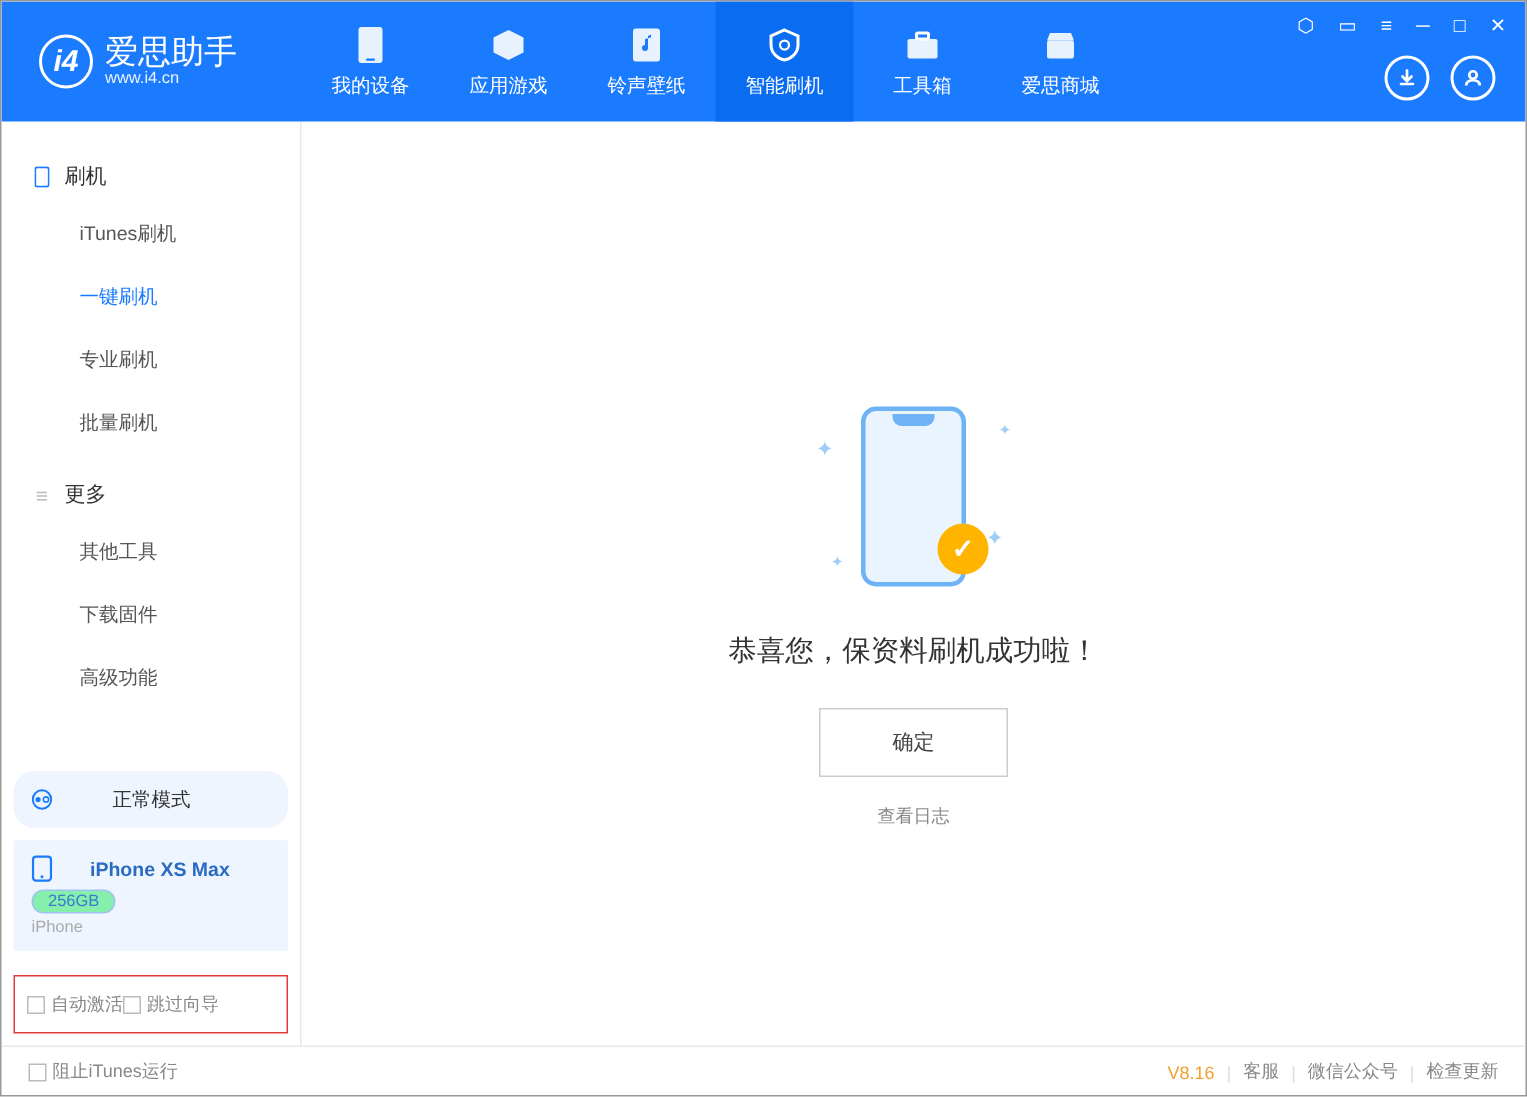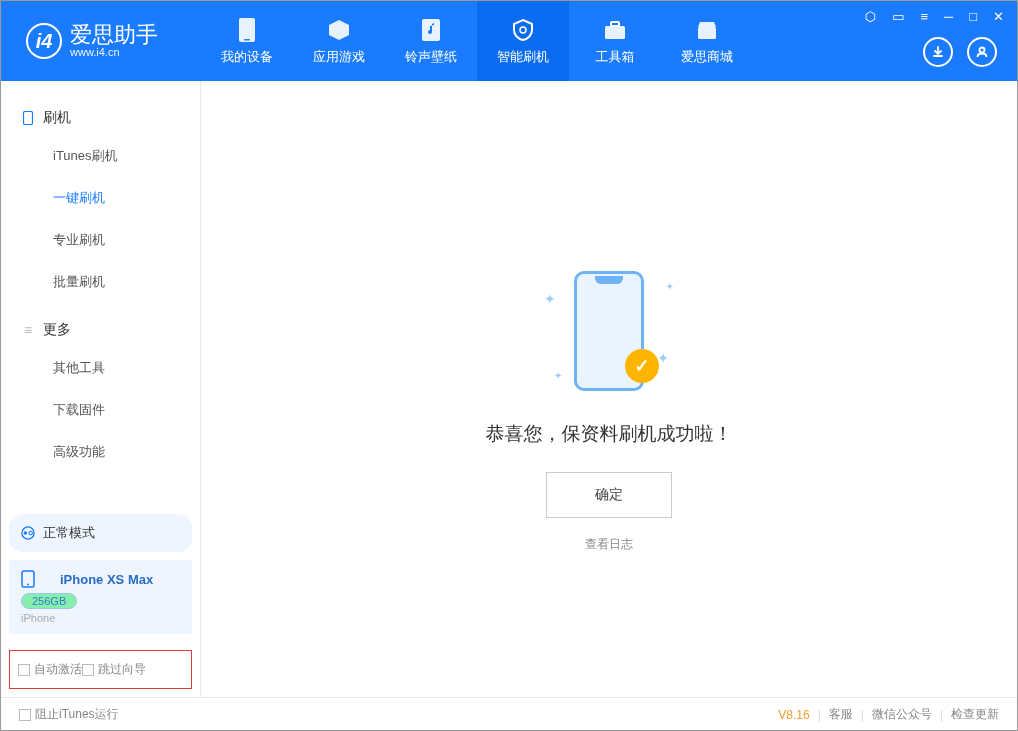--- a/index.html
+++ b/index.html
@@ -16,21 +16,21 @@
 .header-controls { position: absolute; top: 6px; right: 10px; display: flex; gap: 10px; font-size: 13px; }
 .header-controls .ctrl { cursor: pointer; padding: 2px 3px; }
 .header-icons { position: absolute; bottom: 14px; right: 20px; display: flex; gap: 14px; }
 .circ-btn { width: 30px; height: 30px; border: 2px solid #fff; border-radius: 50%; display: flex; align-items: center; justify-content: center; cursor: pointer; }
 .body-wrap { display: flex; height: 616px; justify-content: center; }
 .sidebar { width: 200px; border-right: 1px solid #e8e8e8; padding-top: 20px; display: flex; flex-direction: column; }
 .side-section-title { display: flex; align-items: center; padding: 8px 20px; color: #333; font-size: 14px; }
 .side-item { padding: 12px 20px 12px 52px; font-size: 13px; color: #555; cursor: pointer; }
 .side-item.active { color: #1a7bff; }
 .side-spacer { flex: 1; }
-.mode-box { margin: 8px; padding: 10px 12px; background: #eef5ff; border-radius: 14px; display: flex; align-items: center; font-size: 13px; color: #333; }
+.mode-box { margin: 8px; padding: 10px 12px; background: #eef5ff; border-radius: 14px; display: flex; align-items: center; font-size: 13px; color: #333; gap: 32px; }
 .device-box { margin: 0 8px 8px 8px; padding: 10px 12px; background: #eef5ff; border-radius: 2px; font-size: 13px; color: #333; }
 .device-name { font-weight: bold; color: #2a6cc4; }
 .capacity { display: inline-block; margin-top: 5px; padding: 1px 10px; border: 1px solid #9dc4f0; border-radius: 10px; font-size: 11px; color: #3a7ad0; background: #86efac; }
 .dev-type { color: #aaa; font-size: 11px; margin-top: 3px; }
 .check-row { border: 1.5px solid #e23a3a; margin: 8px; padding: 10px 8px; display: flex; font-size: 12px; color: #888; }
 .chk { display: flex; align-items: center; gap: 4px; }
 .chkbox { width: 12px; height: 12px; border: 1px solid #bbb; }
 .main { flex: 1; padding-top: 180px; display: flex; flex-direction: column; align-items: center; position: relative; }
 .phone-illus { position: relative; width: 160px; height: 140px; margin-bottom: 20px; display: flex; align-items: center; justify-content: center; }
 .phone-body { width: 70px; height: 120px; border: 3px solid #6db3f5; border-radius: 10px; background: #e9f4ff; position: relative; }

